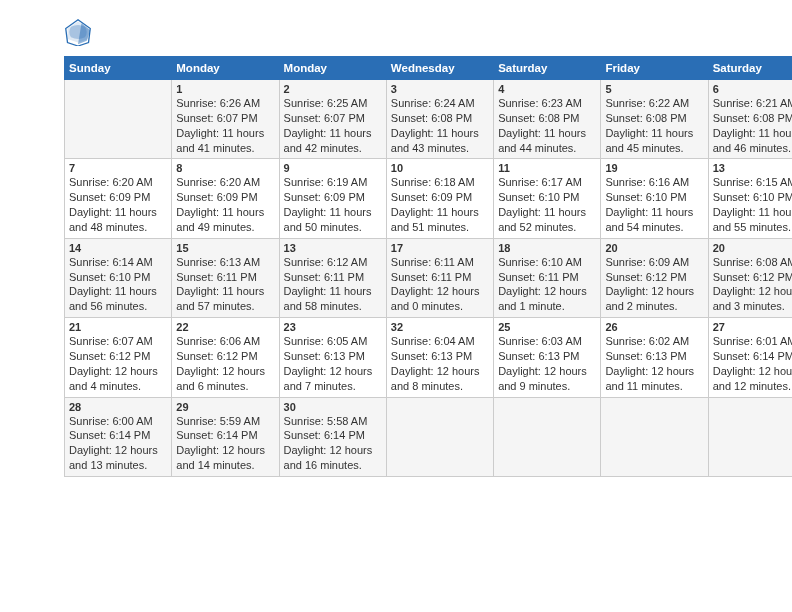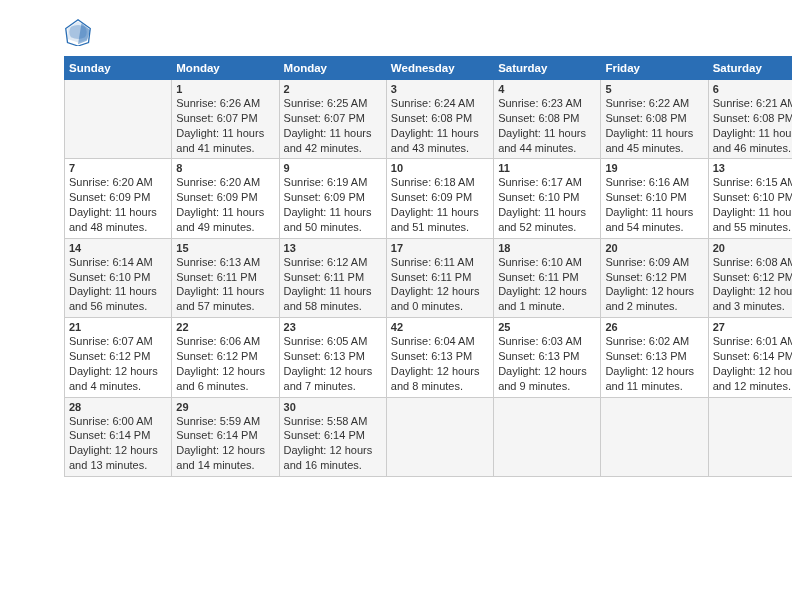--- a/index.html
+++ b/index.html
@@ -224,21 +224,21 @@
           </td>
           <td>
             <span class="day-num">22</span>
             <div class="day-info">Sunrise: 6:06 AM<br>Sunset: 6:12 PM<br>Daylight: 12 hours and 6 minutes.</div>
           </td>
           <td>
             <span class="day-num">23</span>
             <div class="day-info">Sunrise: 6:05 AM<br>Sunset: 6:13 PM<br>Daylight: 12 hours and 7 minutes.</div>
           </td>
           <td>
-            <span class="day-num">42</span>
+            <span class="day-num">32</span>
             <div class="day-info">Sunrise: 6:04 AM<br>Sunset: 6:13 PM<br>Daylight: 12 hours and 8 minutes.</div>
           </td>
           <td>
             <span class="day-num">25</span>
             <div class="day-info">Sunrise: 6:03 AM<br>Sunset: 6:13 PM<br>Daylight: 12 hours and 9 minutes.</div>
           </td>
           <td>
             <span class="day-num">26</span>
             <div class="day-info">Sunrise: 6:02 AM<br>Sunset: 6:13 PM<br>Daylight: 12 hours and 11 minutes.</div>
           </td>

